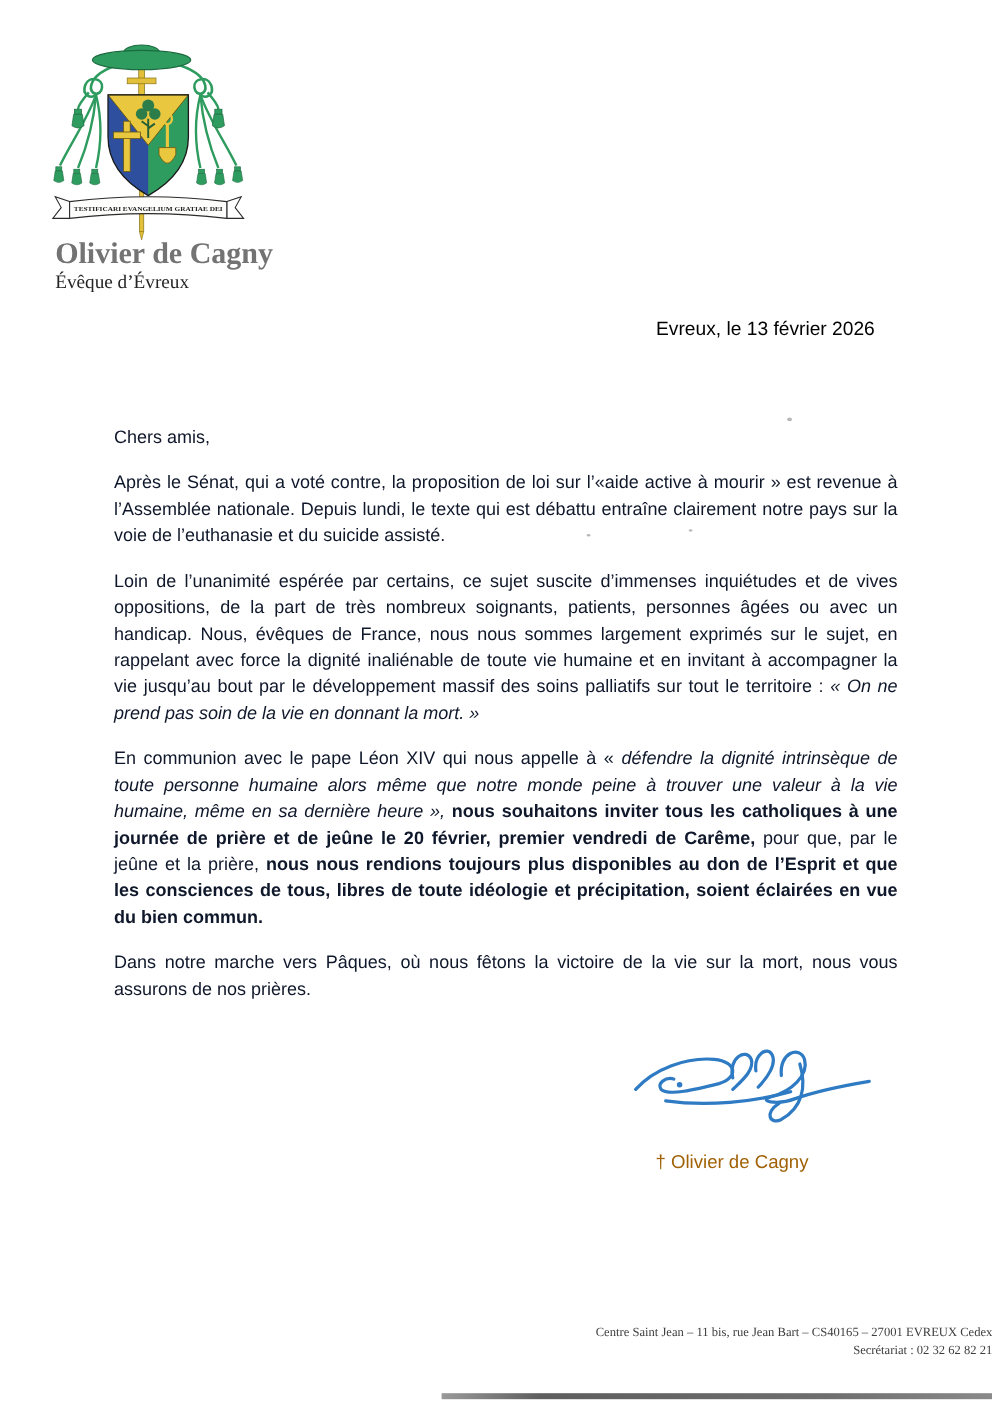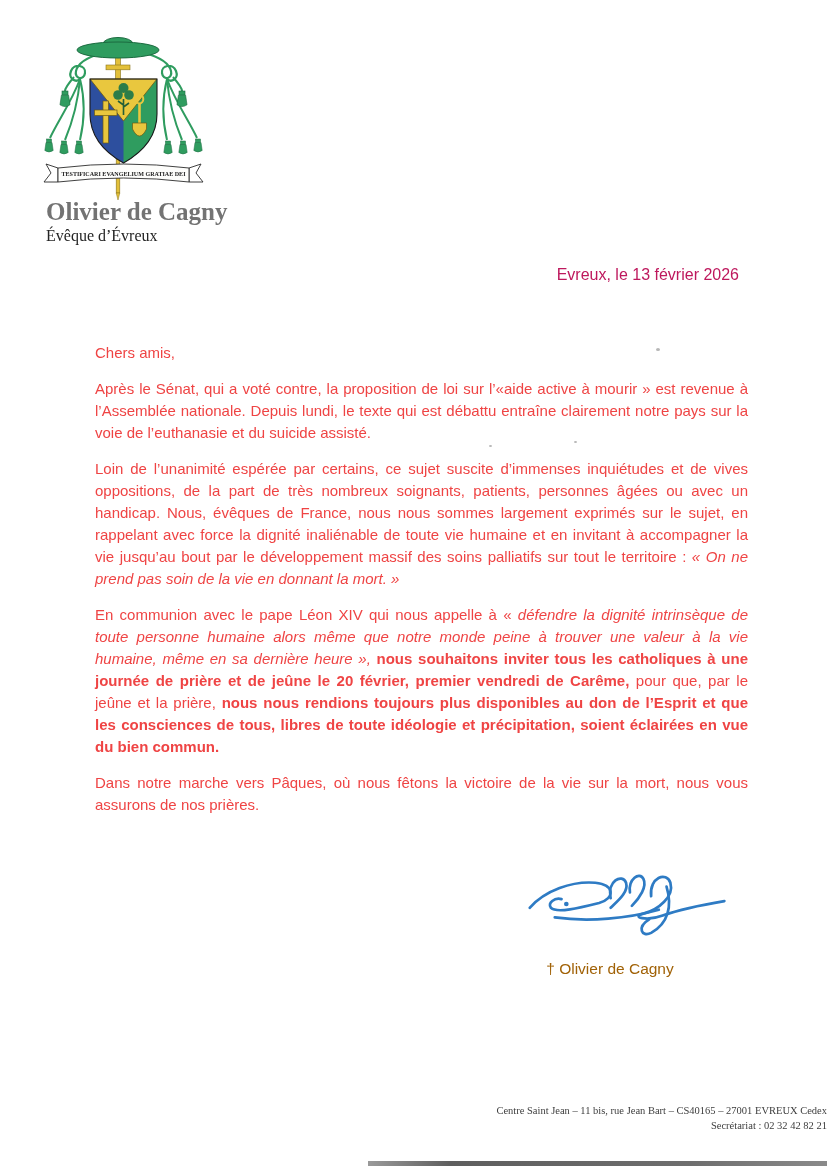--- a/index.html
+++ b/index.html
@@ -5,24 +5,24 @@
   html,body{margin:0;padding:0;background:#ffffff;}
   .page{position:relative;width:827px;height:1169px;background:#ffffff;overflow:hidden;
         font-family:"Liberation Sans",sans-serif;color:#1c1c1c;}
 
   .arms{position:absolute;left:38px;top:10px;width:170px;height:192px;}
 
   .sender{position:absolute;left:46px;top:200px;width:220px;}
   .sender-name{font-family:"Liberation Serif",serif;font-weight:700;font-size:25px;color:#737373;line-height:24px;}
   .sender-title{font-family:"Liberation Serif",serif;font-size:16px;color:#242424;line-height:22px;margin-top:1px;}
 
-  .date{position:absolute;top:266px;right:88px;font-size:16px;color:#be185d;}
+  .date{position:absolute;top:266px;right:98px;font-size:16px;color:#000000;}
 
   .body-text{position:absolute;left:95px;top:338px;width:653px;}
-  .body-text p{margin:4px 0 14px 0;text-align:justify;font-size:15px;line-height:22px;color:#ef4444;}
+  .body-text p{margin:16px 0 14px 0;text-align:justify;font-size:15px;line-height:22px;color:#0f172a;}
   .body-text .b{font-weight:700;}
   .body-text .i{font-style:italic;}
 
   .signature{position:absolute;left:522px;top:862px;width:212px;height:82px;}
 
   .sig-block{position:absolute;left:475px;top:956px;width:270px;text-align:center;
              font-size:15.5px;line-height:26px;color:#a16207;}
 
   .footer{position:absolute;left:0;top:1103px;width:827px;text-align:right;
           font-family:"Liberation Serif",serif;font-size:10.5px;line-height:15px;color:#3d3d3d;}
@@ -135,21 +135,21 @@
       <path d="M34,56 C70,61 110,57 142,48"></path>
     </g>
   </svg>
 
   <div class="sig-block">
     <div>† Olivier de Cagny</div>
   </div>
 
   <div class="footer">
     <div>Centre Saint Jean – 11 bis, rue Jean Bart – CS40165 – 27001 EVREUX Cedex</div>
-    <div>Secrétariat : 02 32 42 82 21</div>
+    <div>Secrétariat : 02 32 62 82 21</div>
   </div>
 
   <div class="scan-bar"></div>
   <span class="speck s1"></span>
   <span class="speck s2"></span>
   <span class="speck s3"></span>
 
 </div>
 
 </body></html>

